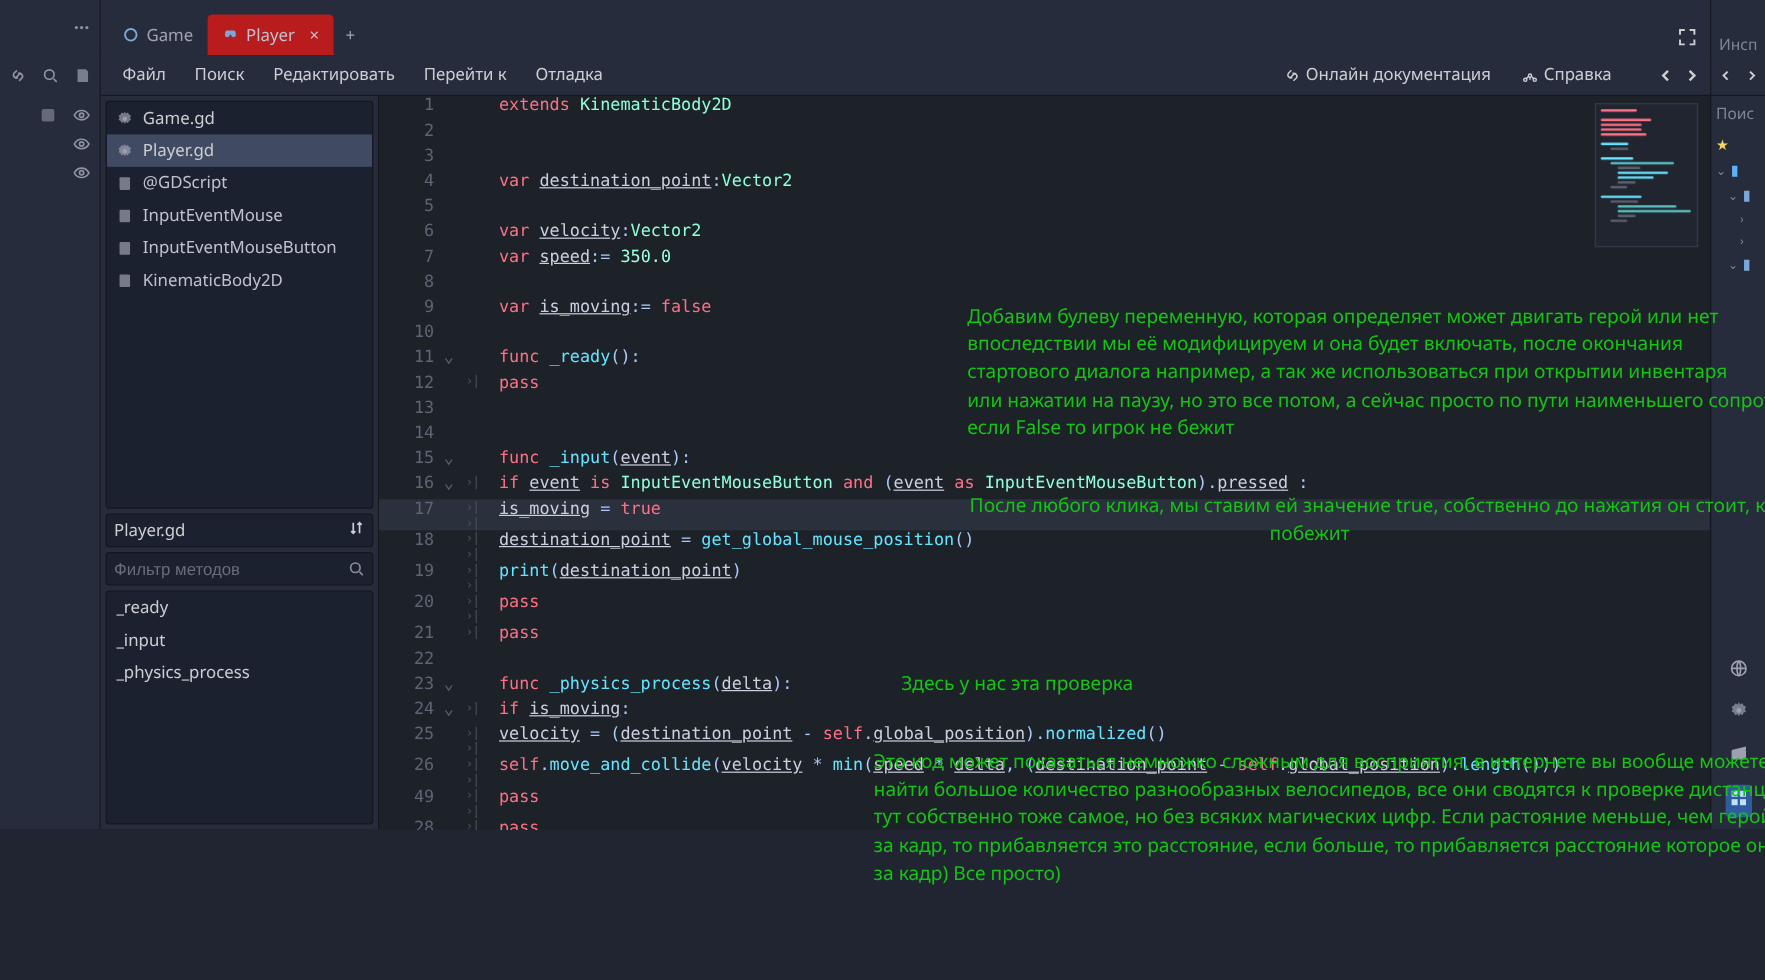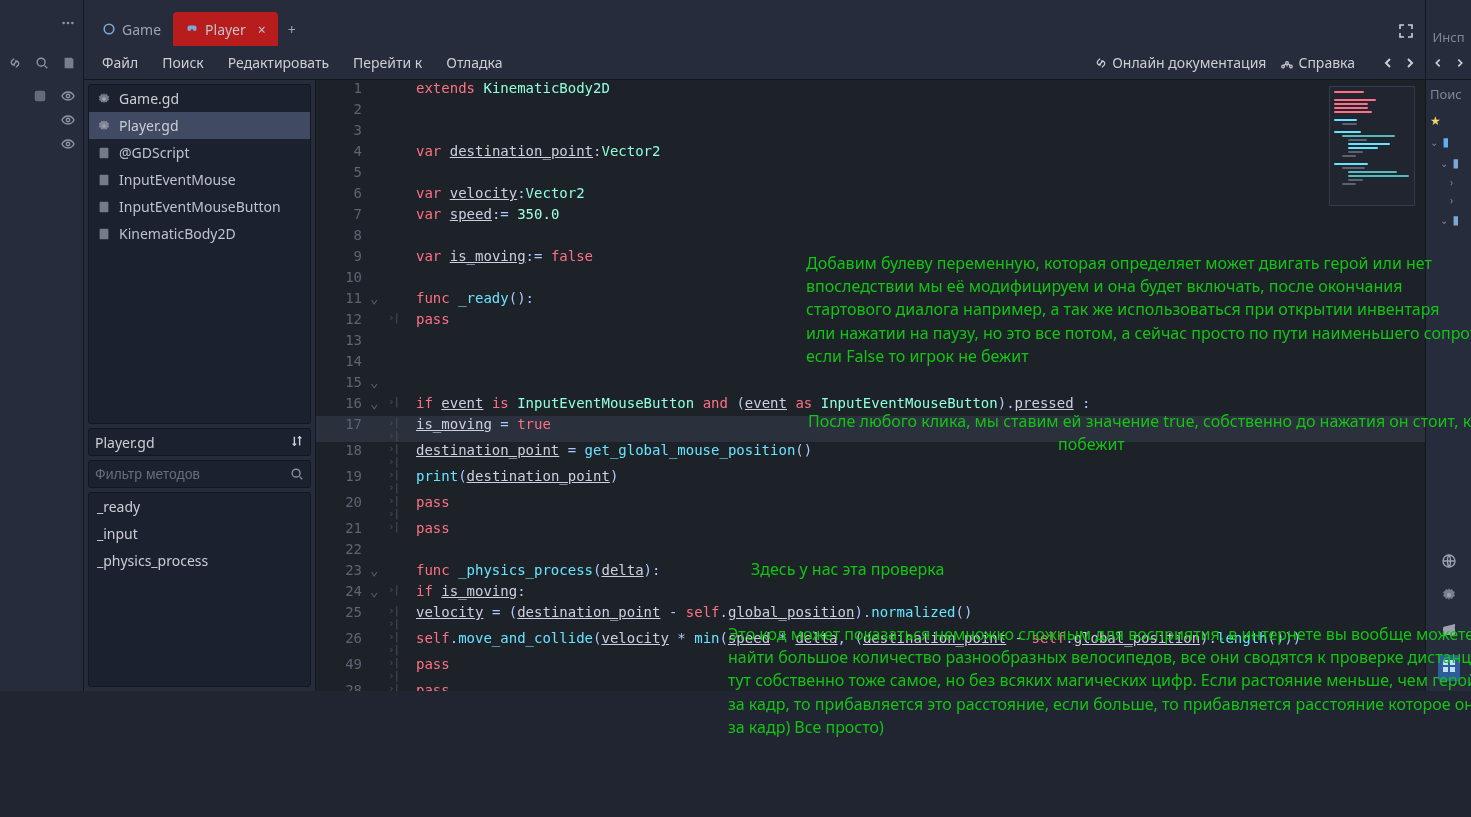--- a/index.html
+++ b/index.html
@@ -92,21 +92,21 @@
   padding: 0 6px;
 }
 .menu-item {
   padding: 0 12px;
   color: #cdced2;
   height: 100%;
   display: flex;
   align-items: center;
   cursor: pointer;
 }
-.menu-right { margin-left:auto; display:flex; align-items:center; gap:14px; }
+.menu-right { margin-left:auto; display:flex; align-items:center; gap:26px; }
 .menu-link { color:#cdced2; display:flex; align-items:center; gap:4px; cursor:pointer; }
 .nav-arrows { display:flex; gap:4px; margin-left:10px; }
 
 
 .body-split { flex:1; display:flex; min-height:0; }
 
 .scripts-panel {
   width: 232px;
   background: #262c3b;
   border-right: 1px solid #14171f;
@@ -565,20 +565,21 @@
           <div class="code-line">
               <span class="ln">14</span>
               <span class="fold"></span>
               <span class="gm"></span>
               <span class="code"></span>
             </div>
           <div class="code-line">
               <span class="ln">15</span>
               <span class="fold">⌄</span>
               <span class="gm"></span>
+              <span class="code"><span class="kw">func</span> <span class="func">_input</span><span class="paren">(</span><span class="id">event</span><span class="paren">):</span></span>
             </div>
           <div class="code-line">
               <span class="ln">16</span>
               <span class="fold">⌄</span>
               <span class="gm">›|</span>
               <span class="code"><span class="kw">if</span> <span class="id">event</span> <span class="kw">is</span> <span class="type">InputEventMouseButton</span> <span class="kw">and</span> <span class="paren">(</span><span class="id">event</span> <span class="kw">as</span> <span class="type">InputEventMouseButton</span><span class="paren">)</span><span class="op">.</span><span class="id">pressed</span> <span class="op">:</span></span>
             </div>
           <div class="code-line current">
               <span class="ln">17</span>
               <span class="fold"></span>

